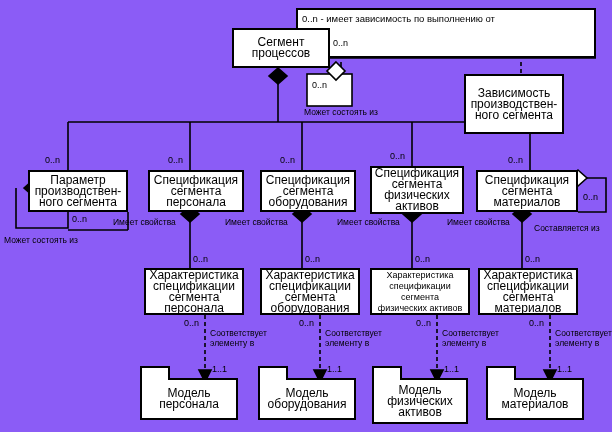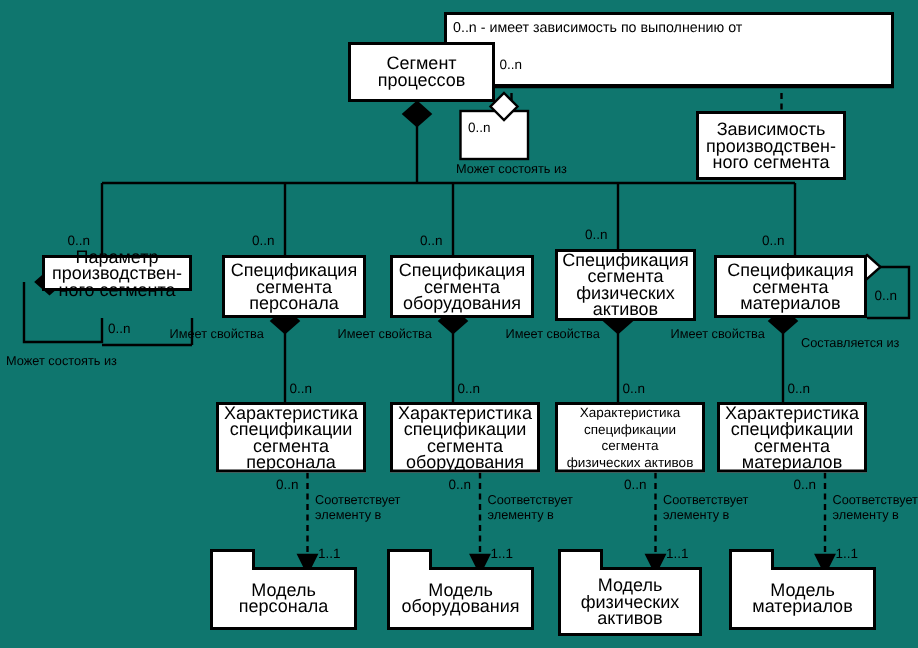--- a/index.html
+++ b/index.html
@@ -1,20 +1,20 @@
 <!DOCTYPE html>
 <html><head>
 <meta charset="utf-8">
 <style>
   html,body{margin:0;padding:0;background:#ffffff;}
   body{font-family:"Liberation Sans","DejaVu Sans",sans-serif;}
   #diagram{
     position:relative;
     width:612px;height:432px;
-    background:#0f766e;
+    background:#8b5cf6;
     overflow:hidden;
   }
   #diagram svg{position:absolute;left:0;top:0;width:612px;height:432px;}
   .node{
     position:absolute;
     box-sizing:border-box;
     border:2px solid #000;
     background:#fff;
     display:flex;align-items:center;justify-content:center;
     text-align:center;
@@ -121,27 +121,27 @@
 
   <div class="note" style="left:296px;top:8px;width:300px;height:50px;">
     <span>0..n - имеет зависимость по выполнению от</span>
   </div>
 
   <div class="node" style="left:232px;top:28px;width:98px;height:40px;">
     <span style="white-space:pre-line;">Сегмент
 процессов</span>
   </div>
 
-  <div class="node" style="left:464px;top:74px;width:100px;height:46px;">
+  <div class="node" style="left:464px;top:74px;width:100px;height:60px;">
     <span style="white-space:pre-line;">Зависимость
 производствен-
 ного сегмента</span>
   </div>
 
-  <div class="node" style="left:28px;top:170px;width:100px;height:24px;">
+  <div class="node" style="left:28px;top:170px;width:100px;height:42px;">
     <span style="white-space:pre-line;">Параметр
 производствен-
 ного сегмента</span>
   </div>
 
   <div class="node" style="left:148px;top:170px;width:96px;height:42px;">
     <span style="white-space:pre-line;">Спецификация
 сегмента
 персонала</span>
   </div>

